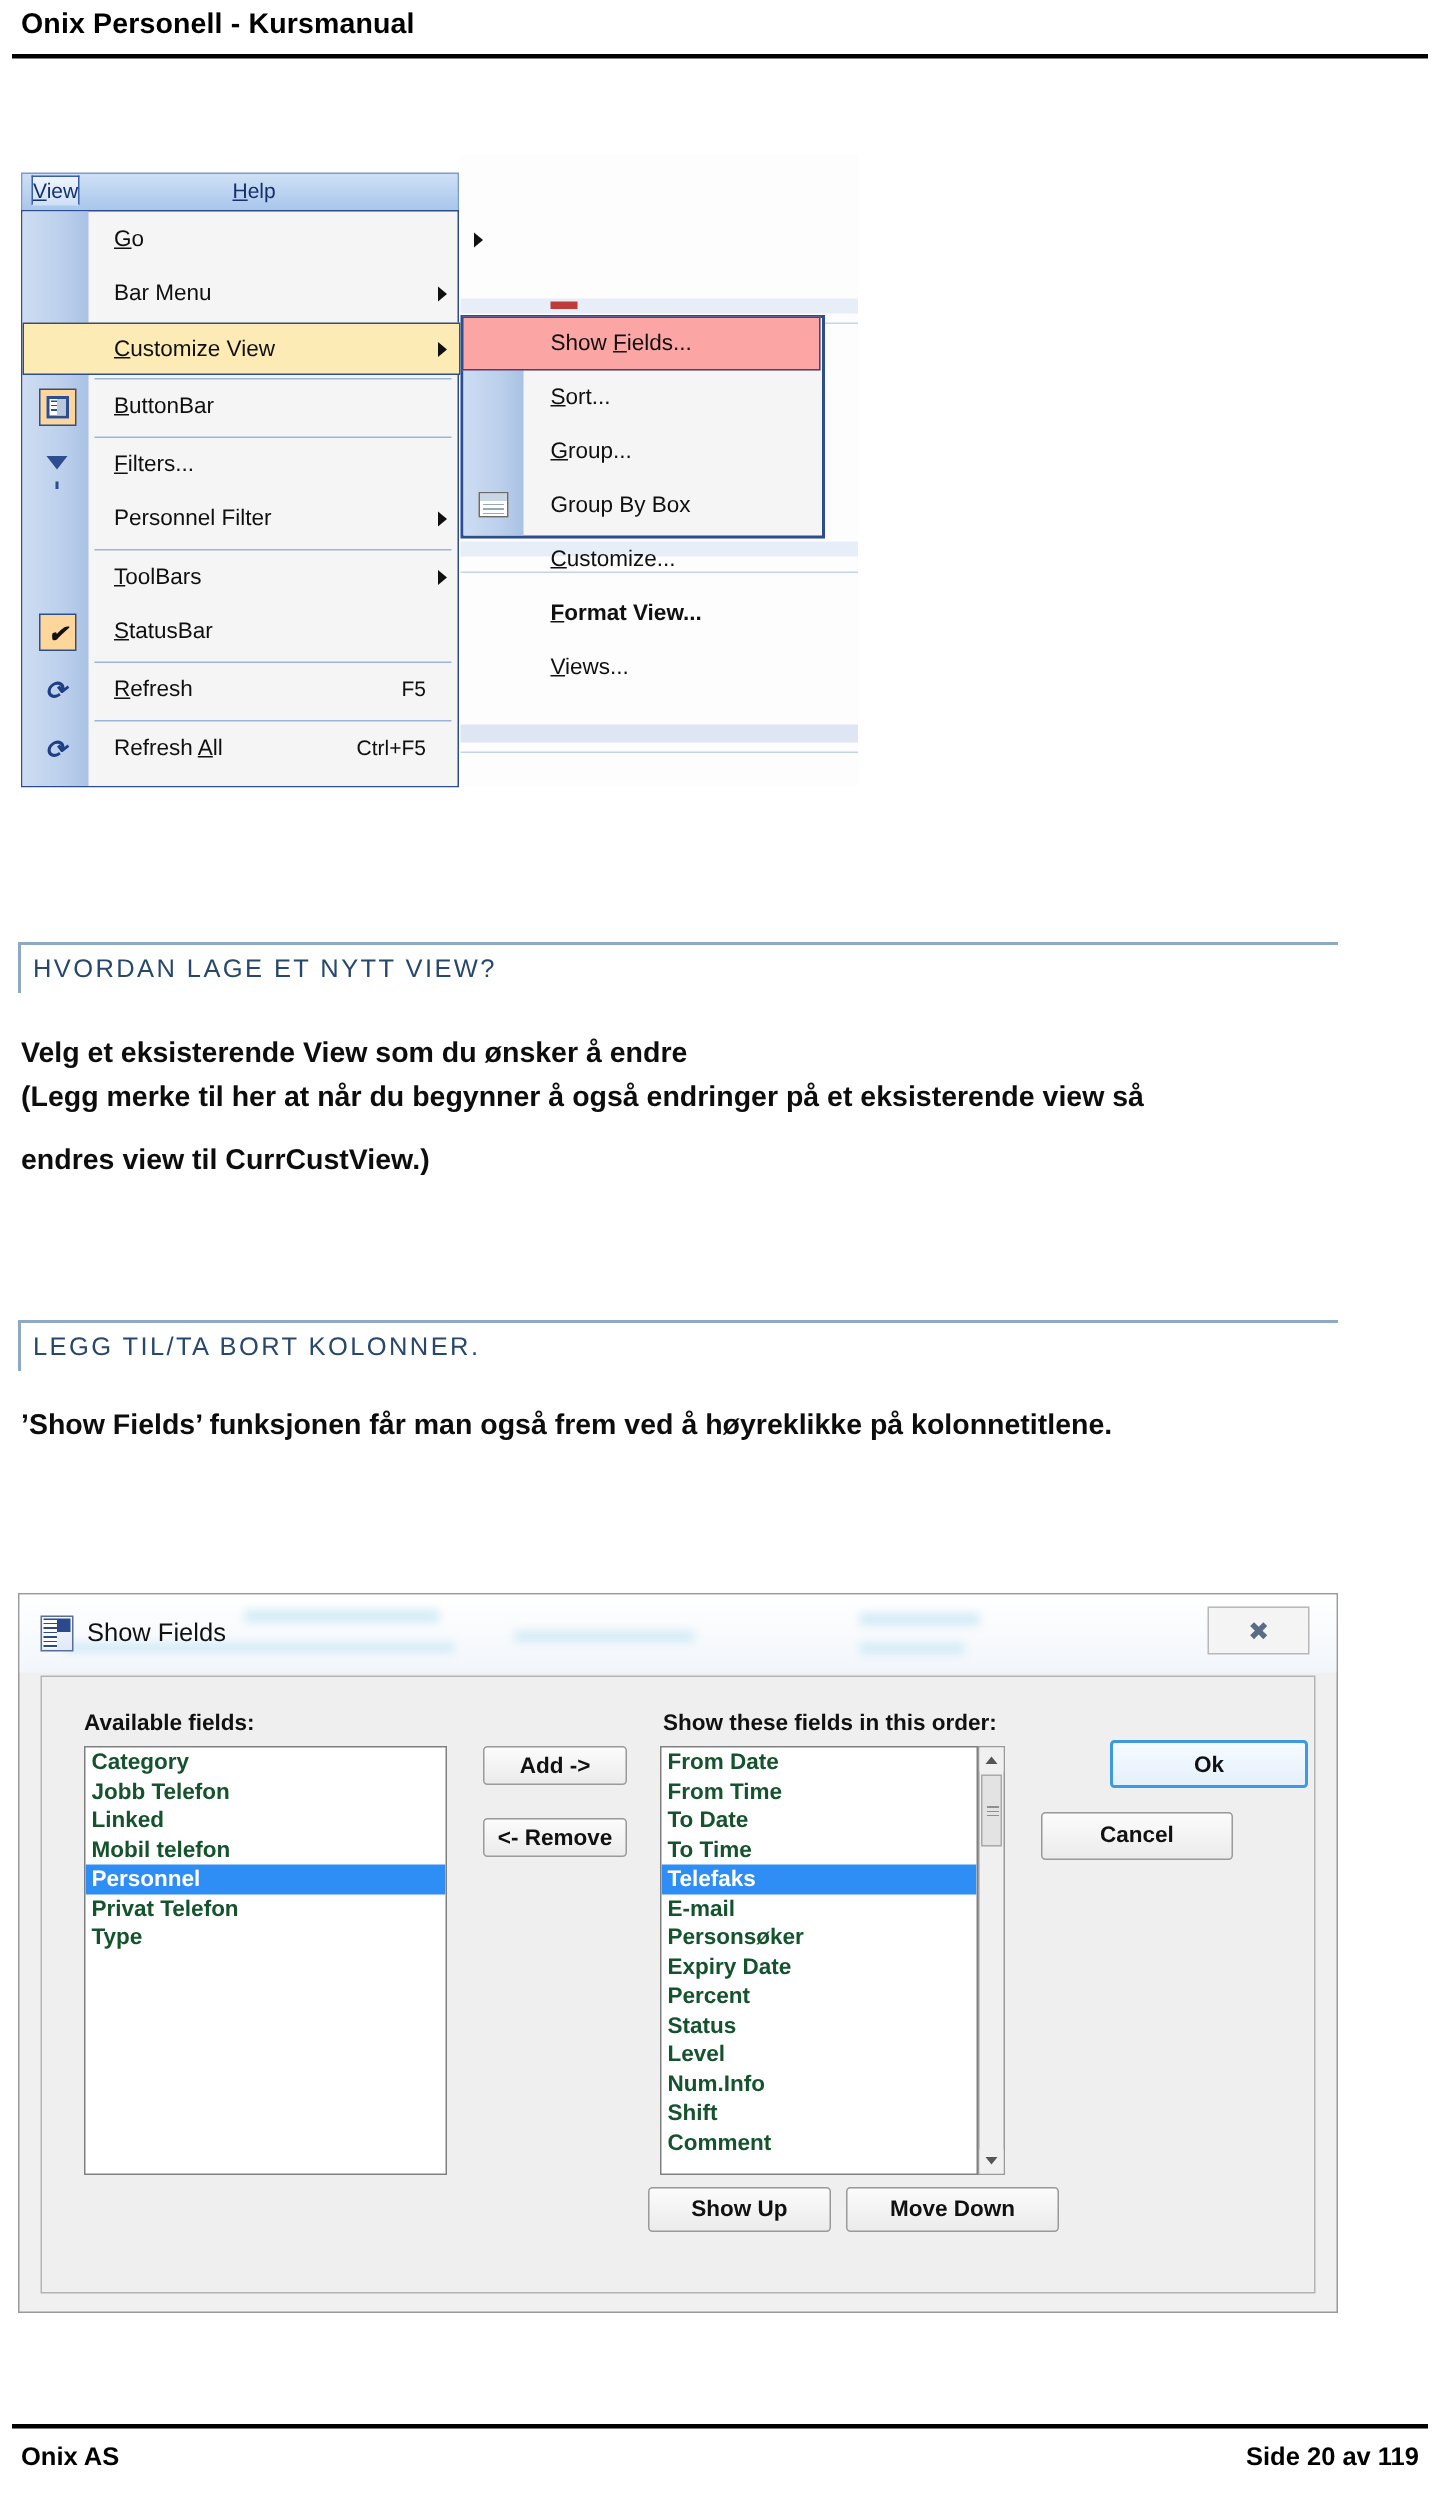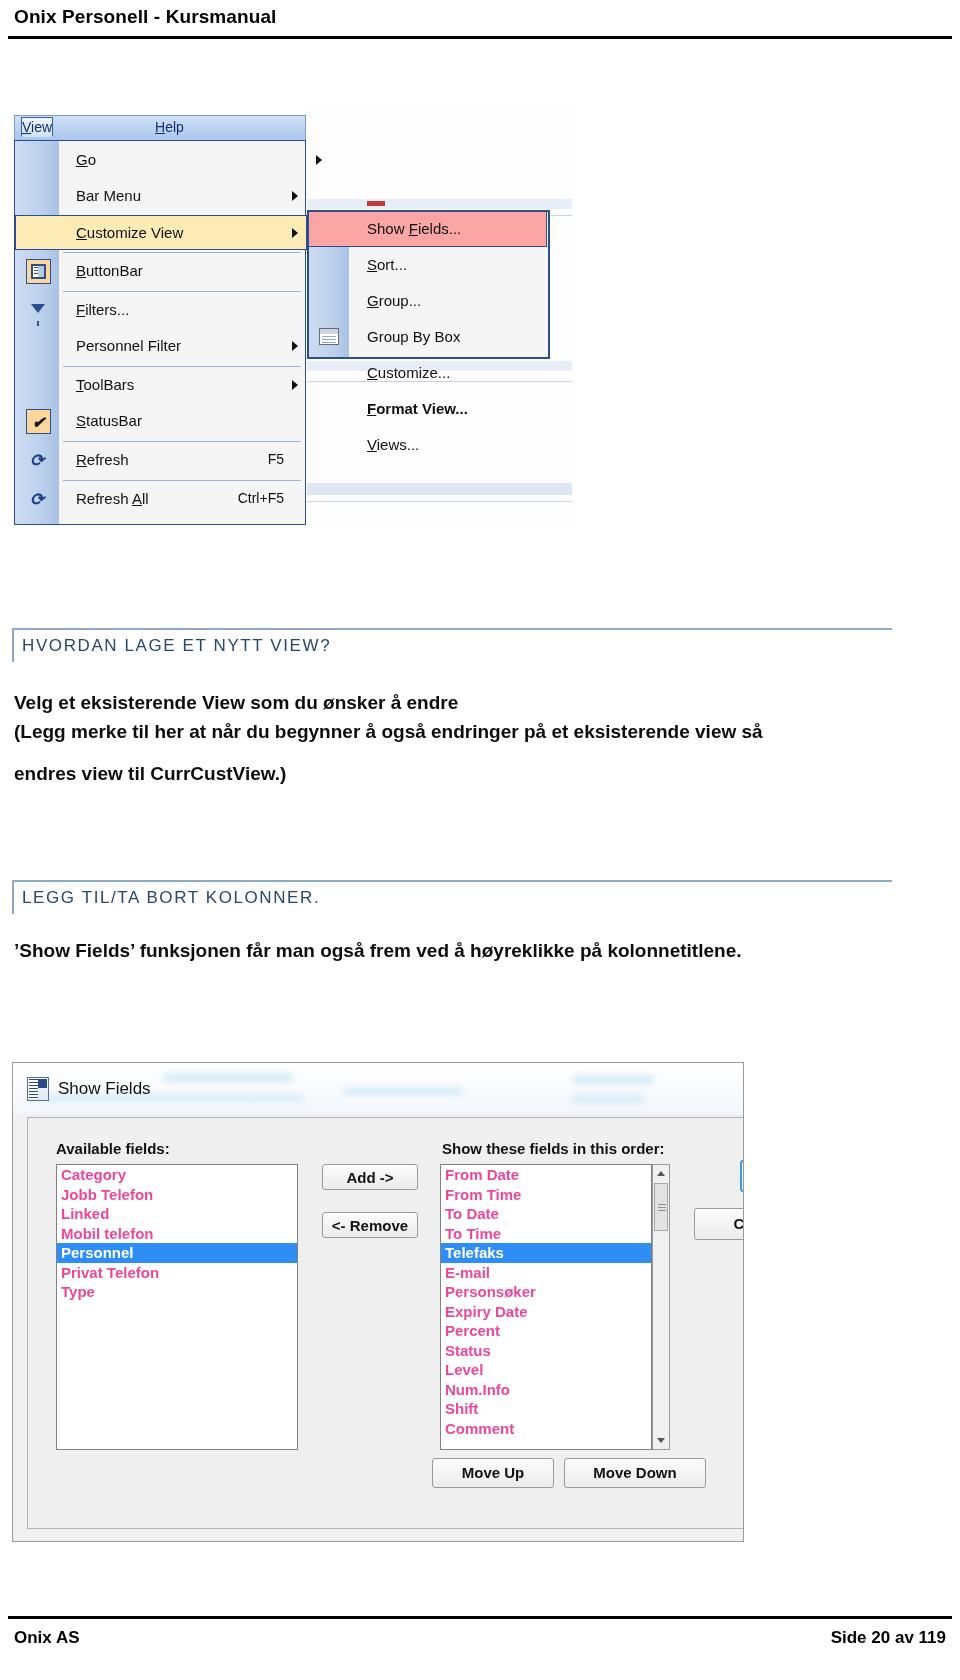--- a/index.html
+++ b/index.html
@@ -84,42 +84,42 @@
   
   .sec{position:absolute;left:12px;width:880px;}
   .sec .rule{position:absolute;left:0;top:0;width:880px;height:2px;background:#8ea9c4;}
   .sec .vbar{position:absolute;left:0;top:0;width:2px;height:34px;background:#8ea9c4;}
   .sec .txt{position:absolute;left:10px;top:8px;font-size:17px;letter-spacing:1.6px;color:#27486c;}
 
   .para{position:absolute;left:14px;font-size:19px;color:#0d0d0d;line-height:29px;}
   .para.b{font-weight:700;}
 
   
-  .shot2{position:absolute;left:12px;top:1062px;width:732px;height:480px;
+  .shot2{position:absolute;left:12px;top:1062px;width:880px;height:480px;
     background:#f0f0f0;border:1px solid #9a9a9a;box-sizing:border-box;overflow:hidden;}
   .dlg-title{position:absolute;left:0;top:0;width:878px;height:52px;
     background:linear-gradient(#ffffff,#f2f6fb);}
   .dlg-title .blur{position:absolute;background:#cfeaf6;filter:blur(3px);opacity:.85;}
   .dlg-ico{position:absolute;left:14px;top:14px;width:22px;height:24px;
     background:linear-gradient(#f6f9ff,#dfe9f7);border:1px solid #5a6f95;box-sizing:border-box;}
   .dlg-ico:before{content:"";position:absolute;left:1px;top:1px;width:9px;height:20px;
     background:repeating-linear-gradient(#2b4a8c 0 1px,#fff 1px 3px);}
   .dlg-ico:after{content:"";position:absolute;right:1px;top:1px;width:9px;height:9px;background:#2b4a8c;}
   .dlg-name{position:absolute;left:45px;top:16px;font-size:17px;color:#111;}
   .dlg-close{position:absolute;right:18px;top:8px;width:68px;height:32px;
     background:#f4f4f4;border:1px solid #b8b8b8;box-sizing:border-box;}
   .dlg-close span{position:absolute;left:26px;top:5px;font-size:17px;color:#5a6b86;}
 
   .dlg-body{position:absolute;left:14px;top:54px;width:850px;height:412px;
     background:#efefef;border:1px solid #b4b4b4;box-sizing:border-box;font-weight:bold;}
 
   .lbl-sm{position:absolute;font-size:15px;color:#111;}
 
   .listbox{position:absolute;background:#ffffff;border:1px solid #808080;box-sizing:border-box;overflow:hidden;}
-  .listbox .row{height:19.5px;font-size:15px;color:#ec4899;padding-left:4px;line-height:19.5px;white-space:nowrap;}
+  .listbox .row{height:19.5px;font-size:15px;color:#14532d;padding-left:4px;line-height:19.5px;white-space:nowrap;}
   .listbox .row.sel{background:#2f8ef5;color:#fff;}
 
   .scroll{position:absolute;width:18px;background:#f0f0f0;border:1px solid #9a9a9a;box-sizing:border-box;}
   .scroll .arrw{position:absolute;left:0;width:16px;height:16px;background:#f0f0f0;}
   .scroll .tri{position:absolute;left:4px;width:0;height:0;border-left:4px solid transparent;border-right:4px solid transparent;}
   .scroll .thumb{position:absolute;left:1px;width:14px;background:#e3e3e3;border:1px solid #a9a9a9;box-sizing:border-box;}
   .scroll .thumb:after{content:"";position:absolute;left:3px;top:50%;margin-top:-3px;width:8px;height:7px;
     background:repeating-linear-gradient(#8f8f8f 0 1px,transparent 1px 3px);}
 
   .btn{position:absolute;background:linear-gradient(#fcfcfc,#ebebeb);
@@ -340,20 +340,20 @@
       </div>
       <div class="thumb" style="top:18px;height:48px;"></div>
       <div class="arrw" style="bottom:0;">
         <i class="tri" style="top:5px;border-top:5px solid #555;"></i>
       </div>
     </div>
 
     <div class="btn primary" style="left:664px;top:42px;width:132px;height:32px;line-height:29px;margin-left:48px;">Ok</div>
     <div class="btn" style="left:666px;top:90px;width:128px;height:32px;line-height:30px;">Cancel</div>
 
-    <div class="btn" style="left:404px;top:340px;width:122px;height:30px;line-height:28px;">Move Up</div>
+    <div class="btn" style="left:404px;top:340px;width:122px;height:30px;line-height:28px;">Show Up</div>
     <div class="btn" style="left:536px;top:340px;width:142px;height:30px;line-height:28px;">Move Down</div>
   </div>
 </div>
 
 <div class="footer-rule"></div>
 <div class="footer-left">Onix AS</div>
 <div class="footer-right">Side 20 av 119</div>
 
 </body></html>

